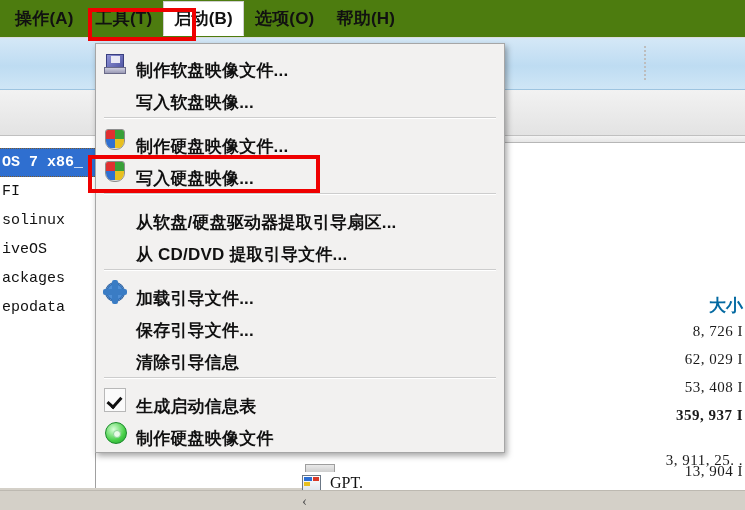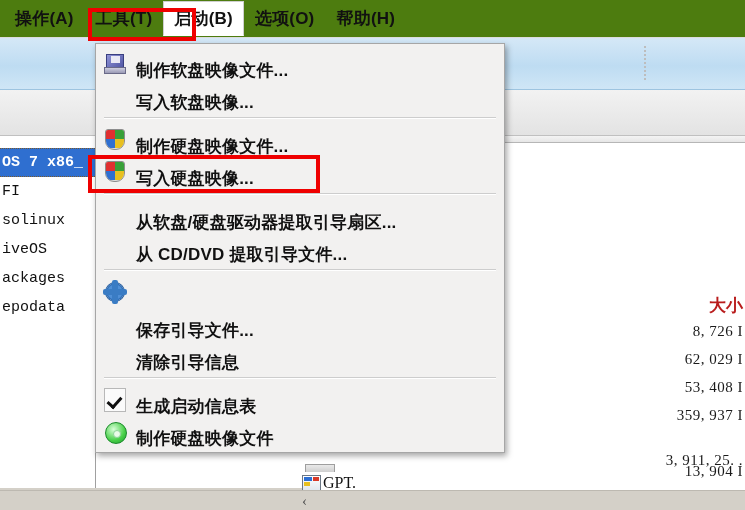--- a/index.html
+++ b/index.html
@@ -139,31 +139,31 @@
   
   .list-panel{
     position:absolute;left:505px;top:136px;width:240px;height:352px;
     background:#ffffff;box-sizing:border-box;overflow:hidden;
   }
   .list-head{
     position:absolute;left:505px;top:136px;width:240px;height:6px;
     background:linear-gradient(#f4f4f4,#e6e6e6);border-bottom:1px solid #b6b6b6;
   }
   .list-title{
-    position:absolute;right:2px;top:158px;font-size:17px;font-weight:bold;color:#b91c1c;
+    position:absolute;right:2px;top:158px;font-size:17px;font-weight:bold;color:#0369a1;
     white-space:nowrap;
   }
   .size-row{
     position:absolute;right:2px;font-size:15px;color:#1a1a1a;white-space:nowrap;
     font-family:"Liberation Serif","DejaVu Serif",serif;letter-spacing:.5px;
   }
 
   
   .gpt-row{
-    position:absolute;left:302px;top:474px;display:flex;align-items:center;gap:2px;
+    position:absolute;left:302px;top:474px;display:flex;align-items:center;gap:9px;
   }
   .gpt-ico{
     width:19px;height:17px;background:linear-gradient(#ffffff,#dfe6ee);
     border:1px solid #6b7785;position:relative;box-sizing:border-box;
   }
   .gpt-ico::before{
     content:"";position:absolute;left:1px;top:1px;width:8px;height:4px;background:#2d6fd4;
   }
   .gpt-ico::after{
     content:"";position:absolute;left:10px;top:1px;width:6px;height:4px;background:#d83a2a;
@@ -365,21 +365,21 @@
 
   <div class="midpanel-divider"></div>
 
   <div class="list-panel">
 
     <div class="list-title">大小</div>
 
     <div class="size-row" style="top:187px;">8, 726 I</div>
     <div class="size-row" style="top:215px;">62, 029 I</div>
     <div class="size-row" style="top:243px;">53, 408 I</div>
-    <div class="size-row" style="top:271px;">359, 937 I</div>
+    <div class="size-row" style="top:271px;font-weight:bold;">359, 937 I</div>
     <div class="size-row" style="top:316px;">3, 911, 25. .</div>
     <div class="size-row" style="top:327px;">13, 904 I</div>
 
   </div>
   <div class="list-head"></div>
 
   <div class="top-tab-edge"></div>
   <div class="gpt-row">
     <span class="gpt-ico">
         <i></i>
@@ -451,20 +451,21 @@
       <span class="menu-icon"></span>
       <span class="menu-label">从 CD/DVD 提取引导文件...</span>
     </div>
 
     <div class="menu-sep"></div>
 
     <div class="menu-item">
       <span class="menu-icon">
         <span class="ic-gear"></span>
       </span>
+      <span class="menu-label">加载引导文件...</span>
     </div>
 
     <div class="menu-item">
       <span class="menu-icon"></span>
       <span class="menu-label">保存引导文件...</span>
     </div>
 
     <div class="menu-item">
       <span class="menu-icon"></span>
       <span class="menu-label">清除引导信息</span>

